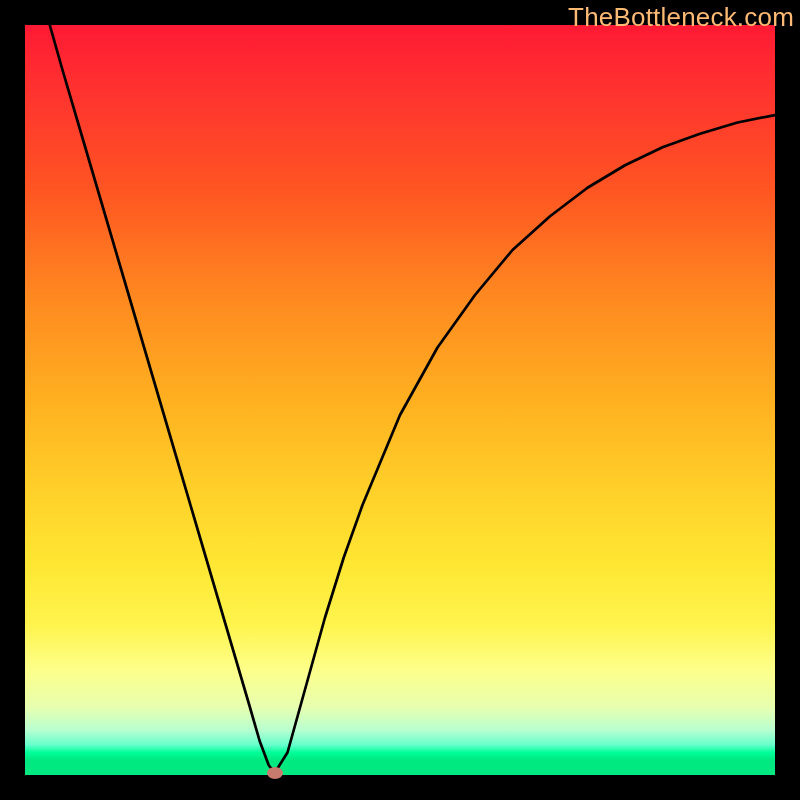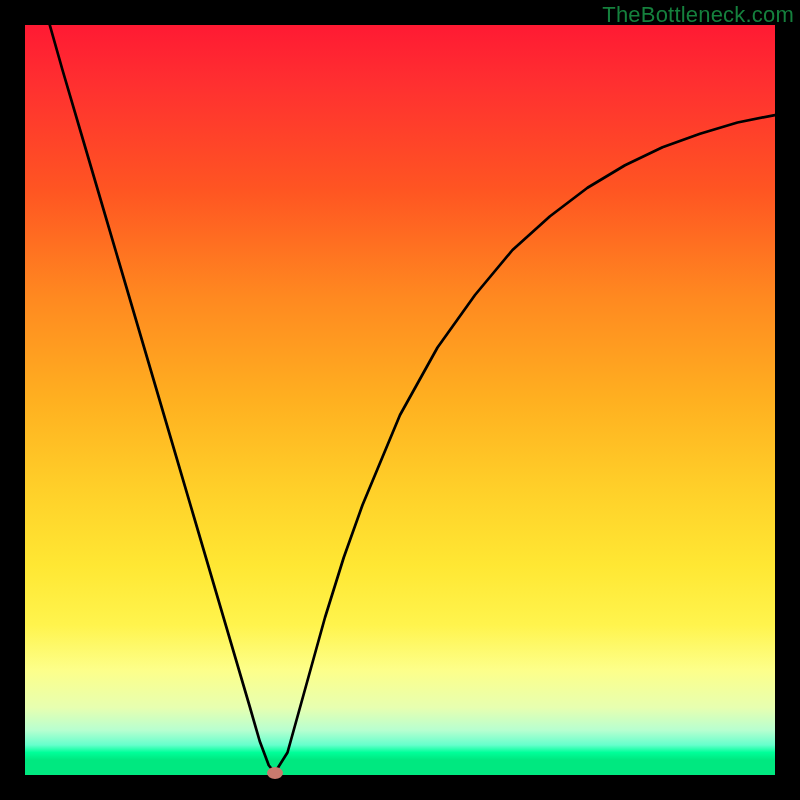--- a/index.html
+++ b/index.html
@@ -31,22 +31,22 @@
       #b8ffd0 94%,
       #66ffcc 96%,
       #00ff99 97%,
       #00e880 98%,
       #00e880 100%);
   }
   .watermark {
     position: absolute;
     top: 2px;
     right: 6px;
-    color: #15803d;
-    font-size: 22px;
+    color: #fdba74;
+    font-size: 26px;
     letter-spacing: 0.2px;
     z-index: 10;
   }
   svg.curve-svg {
     position: absolute;
     left: 0; top: 0;
     width: 750px; height: 750px;
     z-index: 5;
   }
   .marker {

